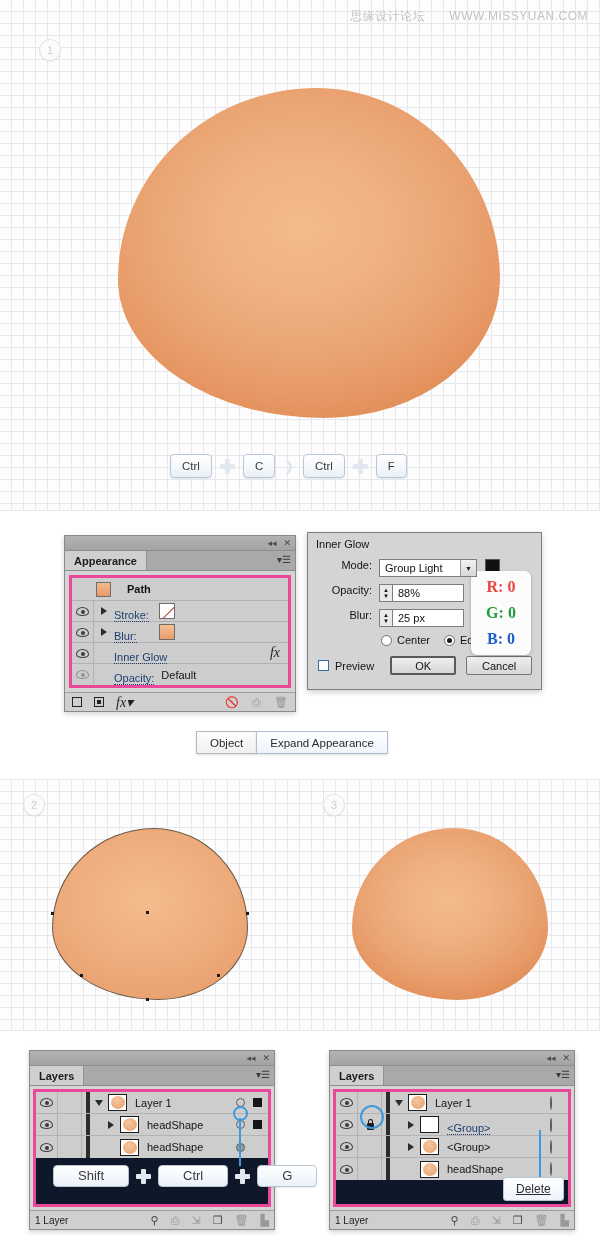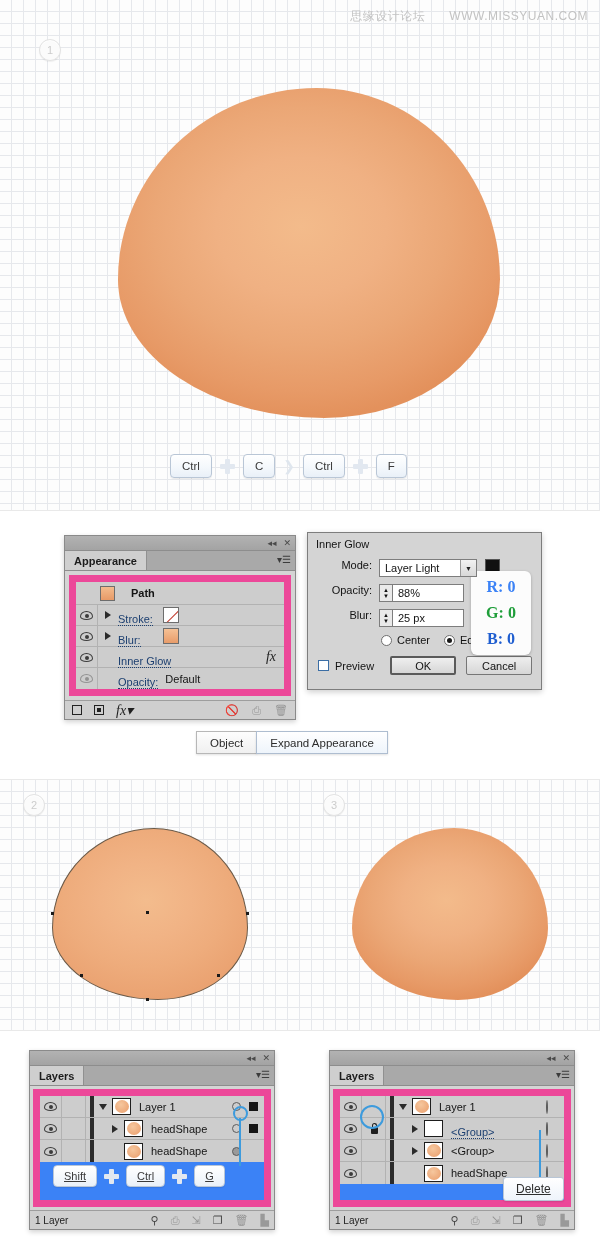--- a/index.html
+++ b/index.html
@@ -172,22 +172,22 @@
   .panel-tab.dim { background:#a9a9a9; font-weight:normal; min-width:44px; border-right:none; }
   .panel-menu-btn {
     position: absolute; right: 4px; top: 4px;
     font-size: 10px; color: #3b3b3b; line-height: 1;
   }
   .panel-body {
     background: #d4d4d4;
     padding: 4px;
   }
   .rowlist {
-    border: 7px solid #ec4899;
-    background: #3b82f6;
+    border: 3px solid #ec4899;
+    background: #0f172a;
     text-align: right;
   }
   .prow {
     display: flex;
     align-items: center;
     height: 21px;
     border-bottom: 1px solid #b2b2b2;
     background: #cdcdcd;
     position: relative;
   }
@@ -359,21 +359,21 @@
   .rgbcard {
     position: absolute; right: 10px; top: 18px;
     width: 60px; height: 84px;
     background: #fcfcfc; border-radius: 6px;
     box-shadow: 0 1px 3px rgba(0,0,0,.25);
     display: flex; flex-direction: column;
     align-items: center; justify-content: center;
     font-weight: bold; font-size: 16px; line-height: 26px;
     font-family: "Liberation Serif", serif;
   }
-  .rgb-r { color: #3b82f6; }
+  .rgb-r { color: #ef4444; }
   .rgb-g { color: #1f9e3a; }
   .rgb-b { color: #1f5ed0; }
 
   
   .menubtn-row {
     position: absolute;
     display: flex; align-items: center;
   }
   .menubtn {
     height: 23px; padding: 0 13px;
@@ -388,21 +388,21 @@
     border: 1px solid #aebdd0;
     margin-left: -1px;
   }
 
   
   .inpanel-keyrow {
     position: absolute;
     display: flex; align-items: center; gap: 7px;
     z-index: 6;
   }
-  .keycap.sm { height: 22px; min-width: 28px; padding: 0 10px; line-height: 20px; font-size: 11px; text-decoration: underline; }
+  .keycap.sm { height: 22px; min-width: 28px; padding: 0 24px; line-height: 20px; font-size: 13px; }
   .delete-cap {
     position: absolute;
     height: 24px; padding: 0 12px;
     border: 1px solid #b9c6d6; border-radius: 3px;
     background: linear-gradient(to bottom,#ffffff,#eef4fb);
     box-shadow: 0 1px 2px rgba(0,0,0,.12);
     font-size: 12px; color:#2d2d2d; line-height: 22px;
     z-index: 6;
   }
 
@@ -542,21 +542,21 @@
 
       <div class="rgbcard">
         <div class="rgb-r">R: 0</div>
         <div class="rgb-g">G: 0</div>
         <div class="rgb-b">B: 0</div>
       </div>
 
       <div class="frow">
         <span class="flabel">Mode:</span>
         <div class="select">
-          <span>Layer Light</span>
+          <span>Group Light</span>
           <span class="caret">▼</span>
         </div>
         <div class="colorchip"></div>
       </div>
 
       <div class="frow">
         <span class="flabel">Opacity:</span>
         <div class="spinner">
             <span>▲</span>
             <span>▼</span>

